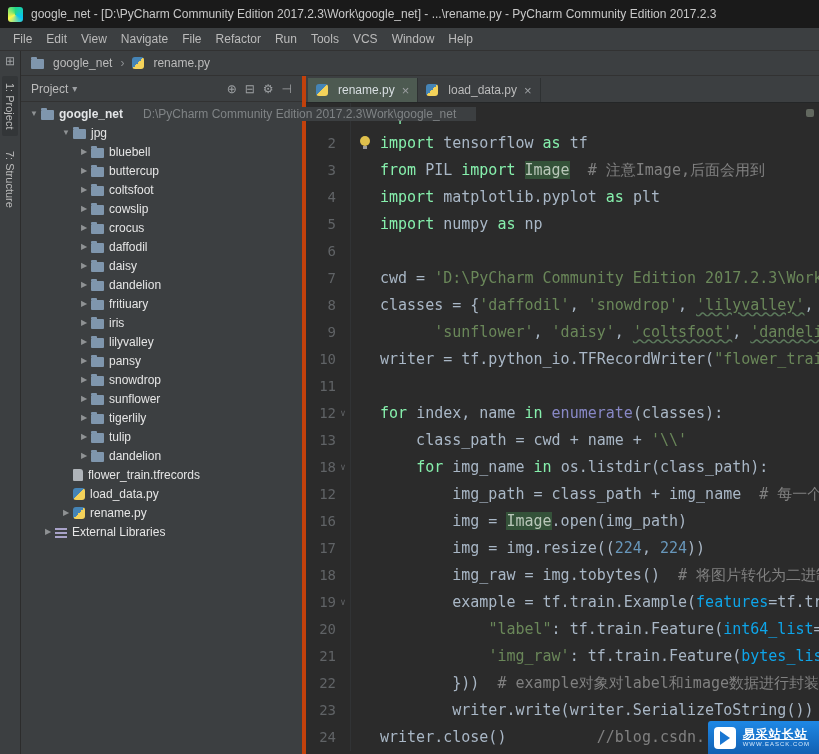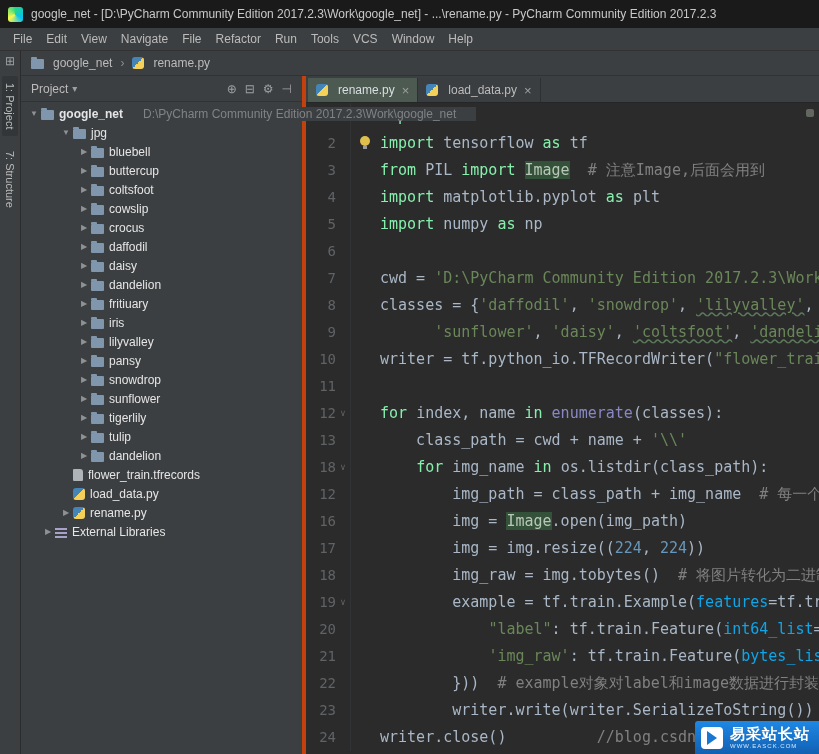--- a/index.html
+++ b/index.html
@@ -73,21 +73,21 @@
   .hl{background:#345239;color:#b9c7b9;}
   .caret{display:inline-block;width:2px;height:17px;background:#c8c8c8;vertical-align:text-bottom;margin-right:-2px;}
   .bulb{position:absolute;left:54px;top:33px;width:10px;height:10px;border-radius:50%;background:#dfc04c;z-index:4;}
   .bulb::after{content:"";position:absolute;left:3px;top:10px;width:4px;height:3px;background:#9a9a9a;}
   .inspections{position:absolute;top:6px;right:5px;width:8px;height:8px;background:#62685f;border-radius:2px;}
   
   .watermark{position:fixed;right:0;bottom:0;height:33px;padding:0 9px 0 6px;z-index:10;
     background:linear-gradient(180deg,#1e88e5,#1260b2);display:flex;align-items:center;gap:7px;border-top-left-radius:3px;}
   .wm-logo{width:22px;height:22px;background:#ffffff;border-radius:4px;position:relative;flex:none;}
   .wm-logo::before{content:"";position:absolute;left:6px;top:4px;border-left:10px solid #1976d2;border-top:7px solid transparent;border-bottom:7px solid transparent;}
-  .wm-title{font-size:15px;font-weight:bold;color:#ffffff;letter-spacing:1px;line-height:1.1;}
+  .wm-title{font-size:12px;font-weight:bold;color:#ffffff;letter-spacing:1px;line-height:1.1;text-decoration:underline;}
   .wm-sub{font-size:6px;color:#d7e9fb;letter-spacing:1px;}
 </style>
 </head>
 <body>
 
 <div class="titlebar">
   <span class="app-icon"></span>
   <span class="title-text">google_net - [D:\PyCharm Community Edition 2017.2.3\Work\google_net] - ...\rename.py - PyCharm Community Edition 2017.2.3</span>
 </div>
 

